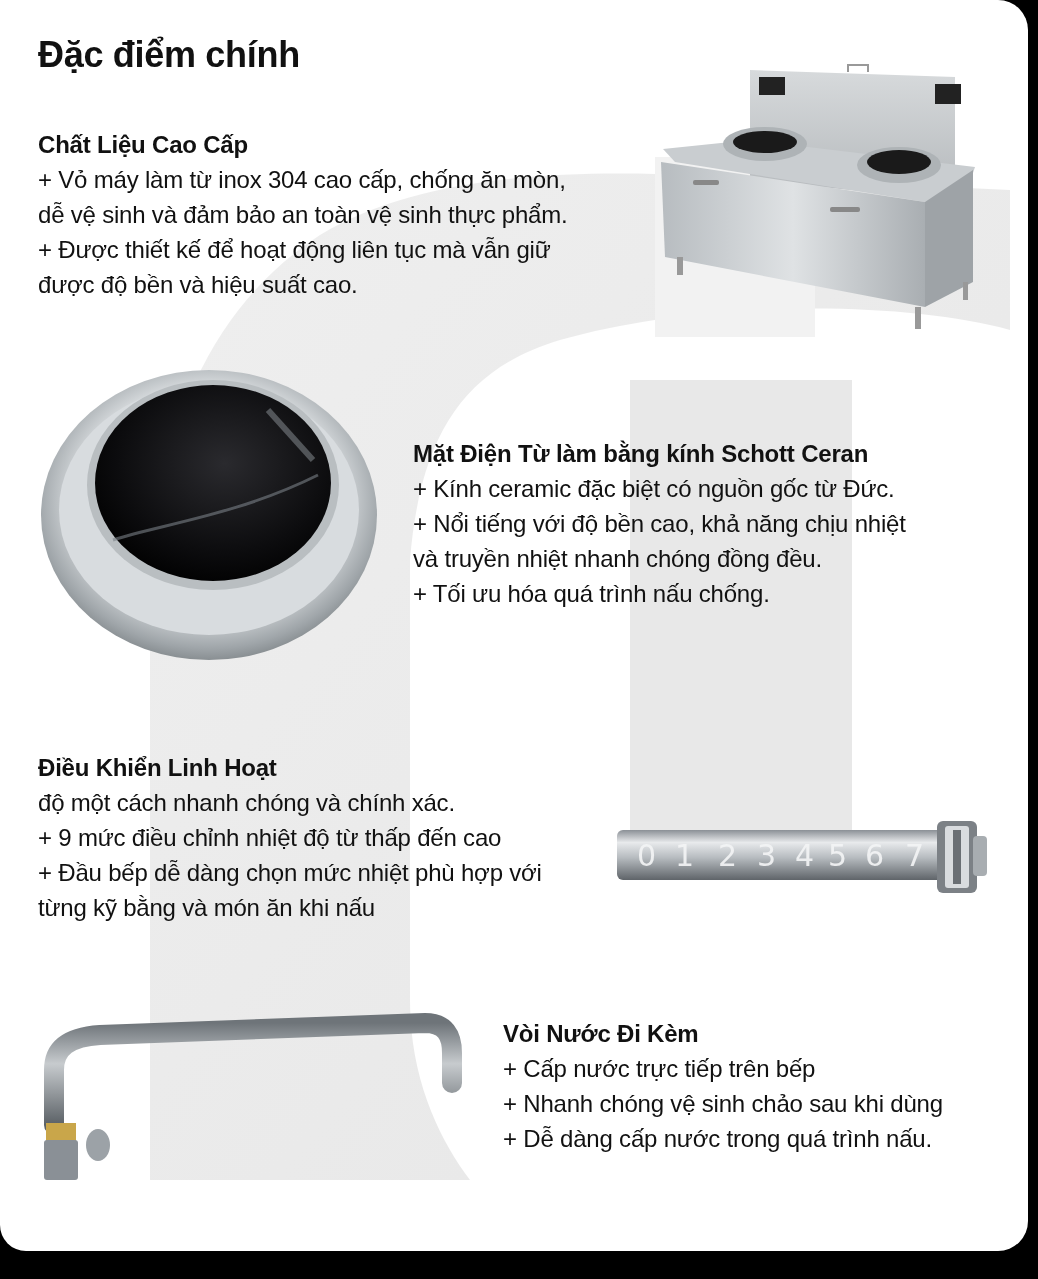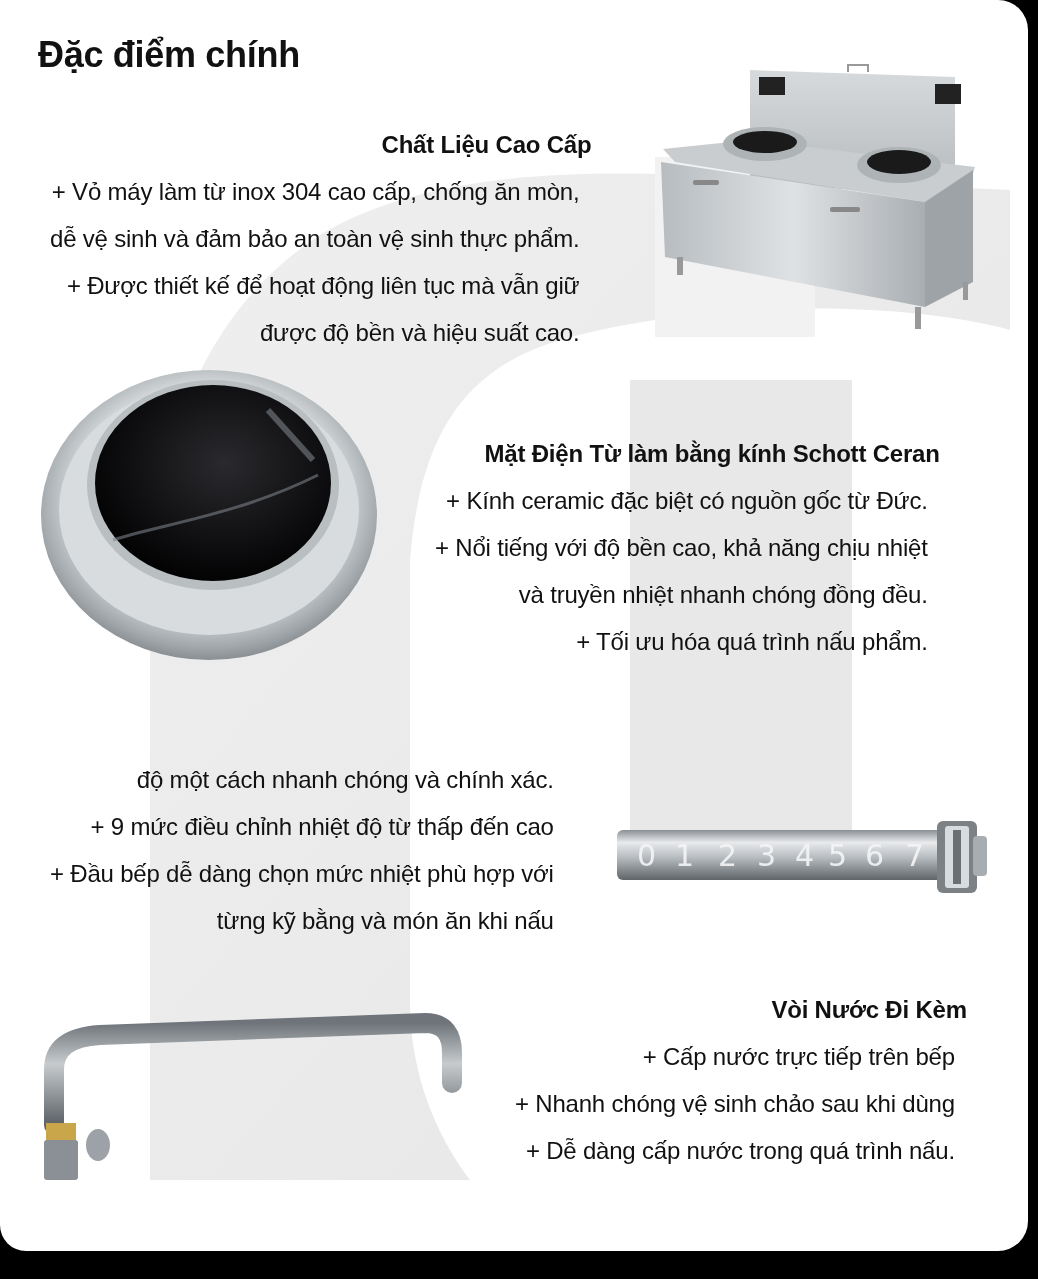--- a/index.html
+++ b/index.html
@@ -8,27 +8,27 @@
     font-family: "Liberation Sans", "DejaVu Sans", sans-serif; color:#111;
   }
   .card {
     position:absolute; left:0; top:0; width:1028px; height:1251px;
     background:#fff; border-radius:0 30px 30px 26px; overflow:hidden;
   }
   
   .wm { position:absolute; left:0; top:0; width:1018px; height:1251px; z-index:0; }
   .abs { position:absolute; z-index:1; }
   .title { left:38px; top:34px; font-size:36px; font-weight:700; letter-spacing:-0.3px; margin:0; }
-  .section { position:absolute; z-index:2;text-align:right; }
+  .section { position:absolute; z-index:2; }
   .section h2 { margin:0; font-size:24px; font-weight:700; line-height:35px; letter-spacing:-0.2px; }
-  .section p { margin:12px; font-size:24px; line-height:35px; font-weight:400; letter-spacing:-0.2px; white-space:nowrap; }
+  .section p { margin:0; font-size:24px; line-height:35px; font-weight:400; letter-spacing:-0.2px; white-space:nowrap; }
   .s1 { left:38px; top:127px; }
-  .s2 { left:423px; top:436px; }
+  .s2 { left:413px; top:436px; }
   .s3 { left:38px; top:750px; }
-  .s4 { left:503px; top:992px; }
+  .s4 { left:503px; top:1016px; }
   .img { position:absolute; z-index:1; }
   .img svg { display:block; }
 </style>
 </head>
 <body>
 
 <div class="card">
 
   <svg class="wm" viewBox="0 0 1018 1251" width="1018" height="1251">
     <defs>
@@ -91,21 +91,21 @@
       <rect x="260" y="245" width="6" height="22" fill="#999"></rect>
       <rect x="308" y="220" width="5" height="18" fill="#999"></rect>
     </svg>
   </div>
 
   <div class="section s2">
     <h2>Mặt Điện Từ làm bằng kính Schott Ceran</h2>
     <p>+ Kính ceramic đặc biệt có nguồn gốc từ Đức.</p>
     <p>+ Nổi tiếng với độ bền cao, khả năng chịu nhiệt</p>
     <p>và truyền nhiệt nhanh chóng đồng đều.</p>
-    <p>+ Tối ưu hóa quá trình nấu phẩm.</p>
+    <p>+ Tối ưu hóa quá trình nấu chống.</p>
   </div>
 
   <div class="img" style="left:38px; top:365px;">
     <svg width="342" height="300" viewBox="0 0 342 300">
       <defs>
         <radialGradient id="rim" cx="0.5" cy="0.45" r="0.6">
           <stop offset="0.6" stop-color="#e9ecee"></stop>
             <stop offset="0.85" stop-color="#9fa5a9"></stop>
             <stop offset="1" stop-color="#6d7376"></stop>
         </radialGradient>
@@ -118,20 +118,21 @@
       <ellipse cx="171" cy="150" rx="168" ry="145" fill="url(#rim)"></ellipse>
       <ellipse cx="171" cy="145" rx="150" ry="125" fill="#d8dcdf"></ellipse>
       <ellipse cx="175" cy="120" rx="126" ry="105" fill="#b9bec1"></ellipse>
       <ellipse cx="175" cy="118" rx="118" ry="98" fill="url(#glass)"></ellipse>
       <path d="M75,175 C120,160 200,150 280,110" stroke="#7a8187" stroke-width="3" fill="none" opacity="0.6"></path>
       <path d="M230,45 L275,95" stroke="#8f959a" stroke-width="6" opacity="0.5"></path>
     </svg>
   </div>
 
   <div class="section s3">
+    <h2>Điều Khiển Linh Hoạt</h2>
     <p>độ một cách nhanh chóng và chính xác.</p>
     <p>+ 9 mức điều chỉnh nhiệt độ từ thấp đến cao</p>
     <p>+ Đầu bếp dễ dàng chọn mức nhiệt phù hợp với</p>
     <p>từng kỹ bằng và món ăn khi nấu</p>
   </div>
 
   <div class="img" style="left:615px; top:818px;">
     <svg width="375" height="78" viewBox="0 0 375 78">
       <defs>
         <linearGradient id="tube" x1="0" y1="0" x2="0" y2="1">

